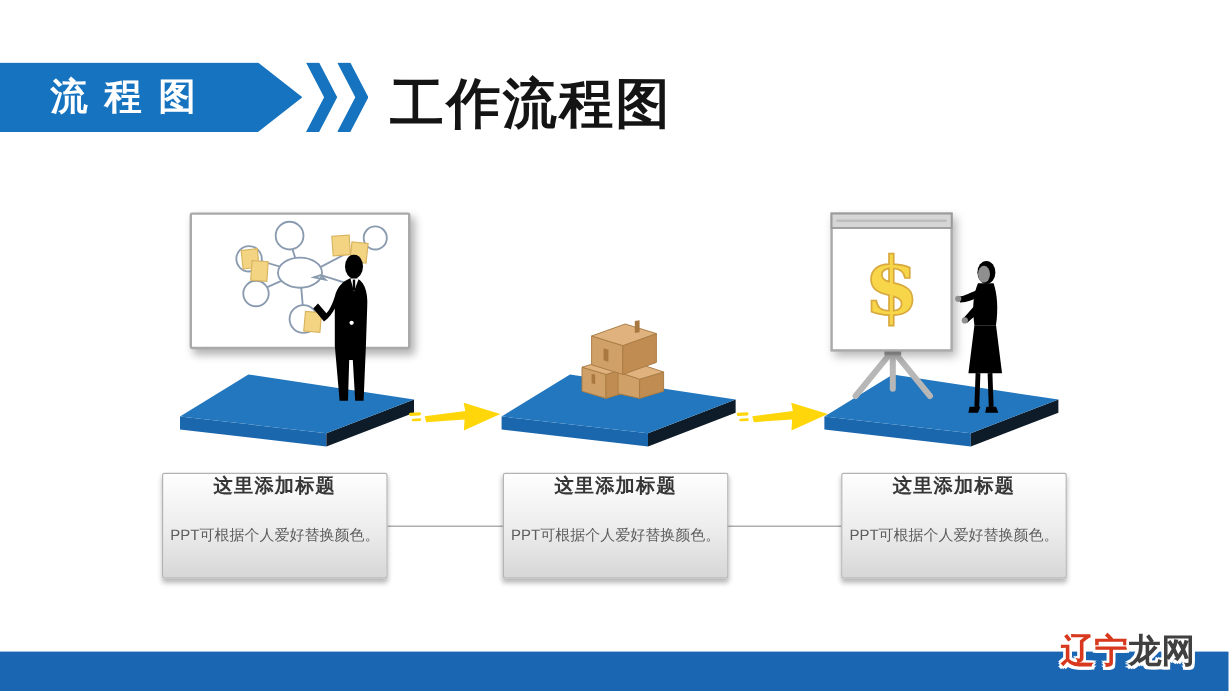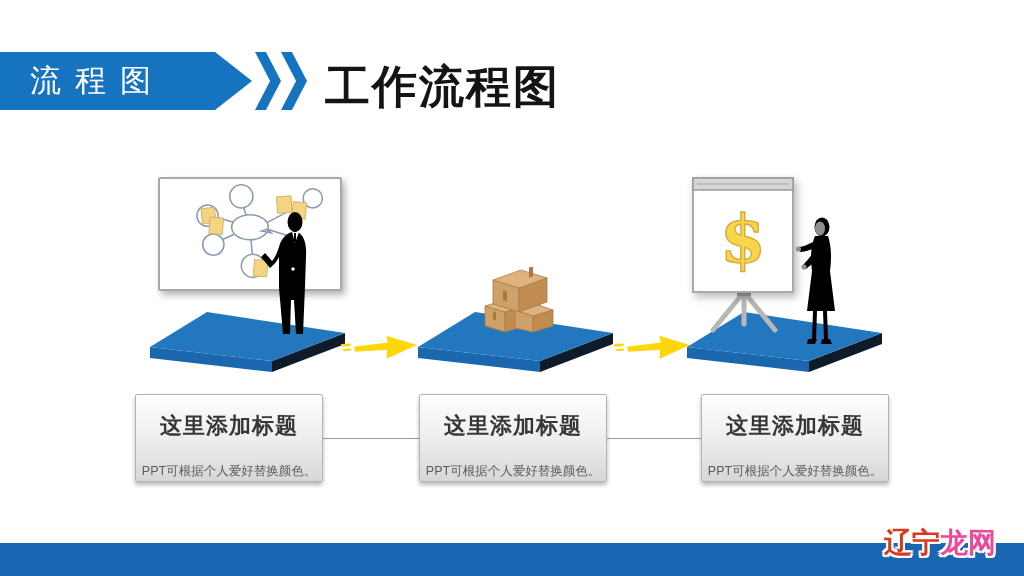--- a/index.html
+++ b/index.html
@@ -21,22 +21,22 @@
   #slide{position:relative;width:1024px;height:576px;background:#ffffff;overflow:hidden;}
 
   
   .badge{
     position:absolute;left:0;top:52px;width:252px;height:58px;
     background:var(--accent-blue);
     clip-path:polygon(0 0,215px 0,252px 50%,215px 100%,0 100%);
     display:flex;align-items:center;
   }
   .badge-label{
-    color:#ffffff;font-size:31px;font-weight:normal;letter-spacing:14px;
-    padding-left:30px;white-space:nowrap;
+    color:#ffffff;font-size:31px;font-weight:bold;letter-spacing:14px;
+    padding-left:42px;white-space:nowrap;
   }
   .chevron{
     position:absolute;top:52px;width:26px;height:58px;background:var(--accent-blue);
     clip-path:polygon(0 0,42% 0,100% 50%,42% 100%,0 100%,58% 50%);
   }
   .chevron.c1{left:255px;}
   .chevron.c2{left:281px;}
   .page-title{
     position:absolute;left:325px;top:57px;
     font-size:45px;font-weight:bold;color:#141414;letter-spacing:2px;white-space:nowrap;font-family:Liberation Mono, monospace;
@@ -86,32 +86,32 @@
   .step-box{
     position:absolute;top:394px;width:188px;height:88px;
     background:linear-gradient(180deg,#fefefe 0%,#ececec 55%,#d7d7d7 100%);
     border:1px solid #b3b3b3;border-radius:2px;
     box-shadow:0 3px 4px rgba(0,0,0,0.28);
     text-align:center;
   }
   .sb1{left:135px;}
   .sb2{left:419px;}
   .sb3{left:701px;}
-  .step-title{margin-top:16px;font-size:22px;font-weight:bold;color:#363636;letter-spacing:1px;}
+  .step-title{font-size:16px;font-weight:bold;color:#363636;letter-spacing:1px;}
   .step-desc{margin-top:22px;font-size:12.5px;color:#5d5d5d;}
 
   
   .bottom-bar{position:absolute;left:0;top:543px;width:1024px;height:33px;background:var(--bottom-bar);}
   .watermark{
     position:absolute;left:884px;top:524px;font-size:28px;font-weight:bold;white-space:nowrap;
     text-shadow:-2px -2px 0 #fff,2px -2px 0 #fff,-2px 2px 0 #fff,2px 2px 0 #fff,
                  0 -2px 0 #fff,0 2px 0 #fff,-2px 0 0 #fff,2px 0 0 #fff;
   }
   .wm-red{color:#d8381d;font-family:Liberation Serif, serif;}
-  .wm-dark{color:#ec4899;}
+  .wm-dark{color:#404040;}
 </style>
 </head>
 <body>
 
 <div id="slide">
 
   <div class="badge">
     <span class="badge-label">流程图</span>
   </div>
   <div class="chevron c1"></div>

